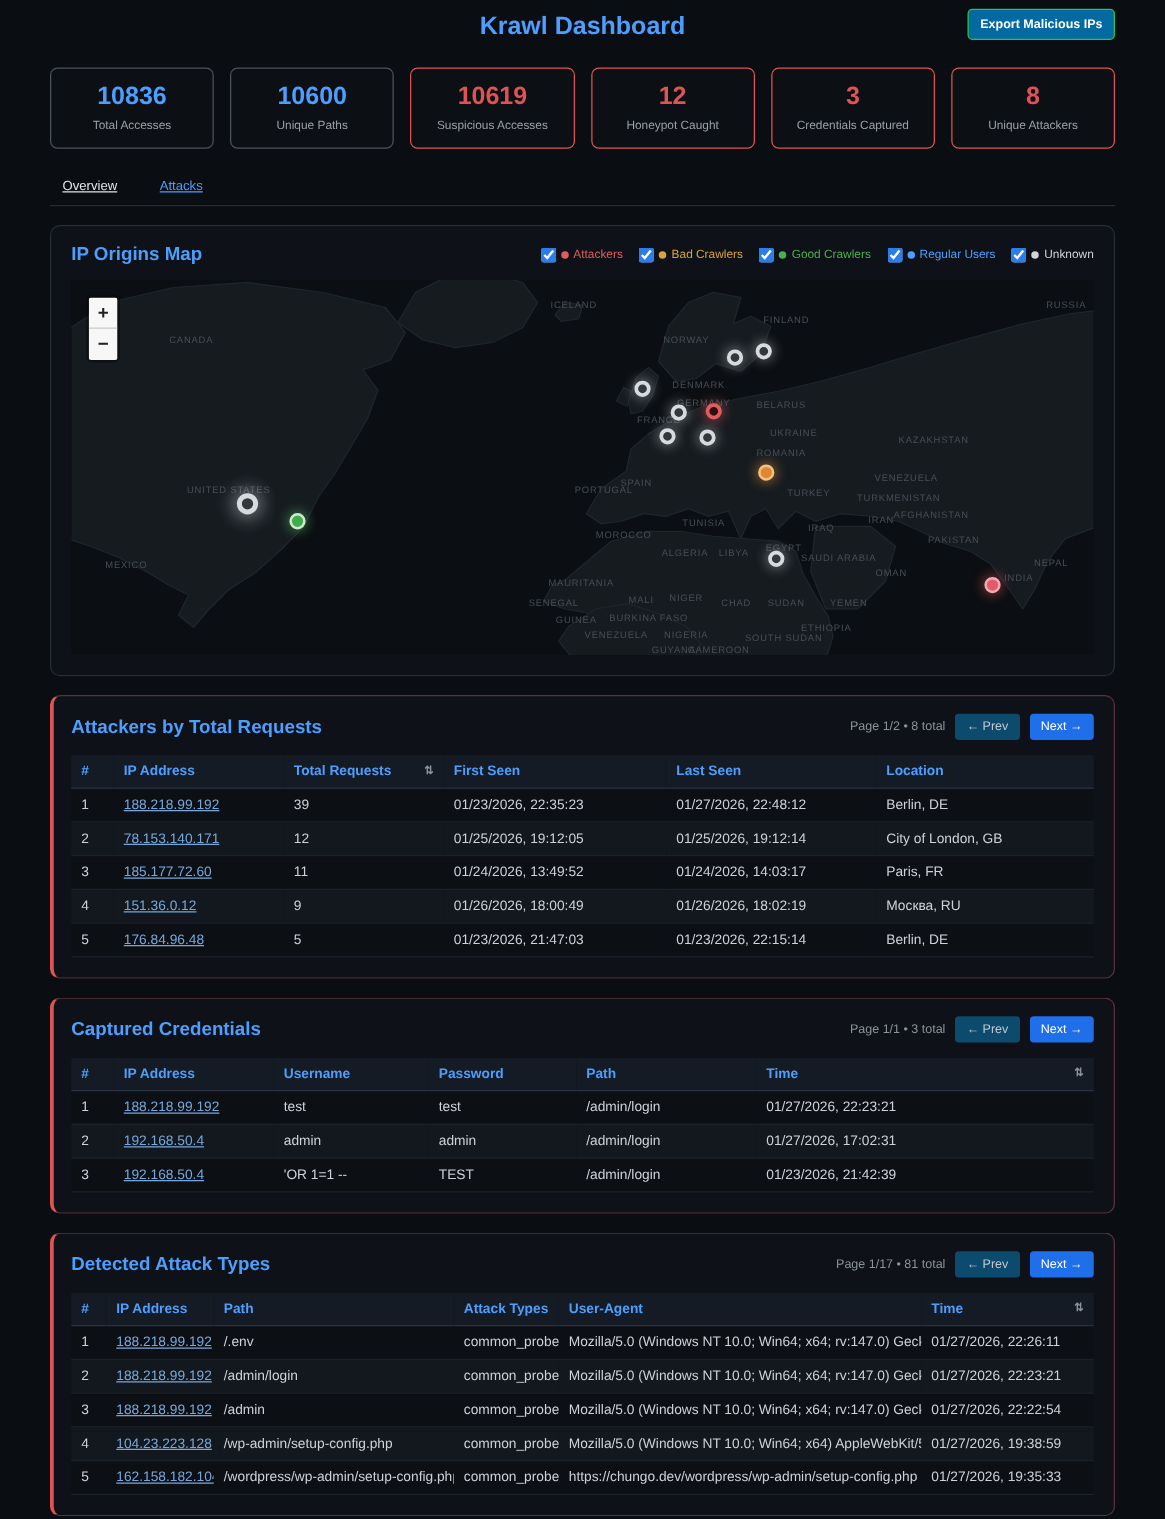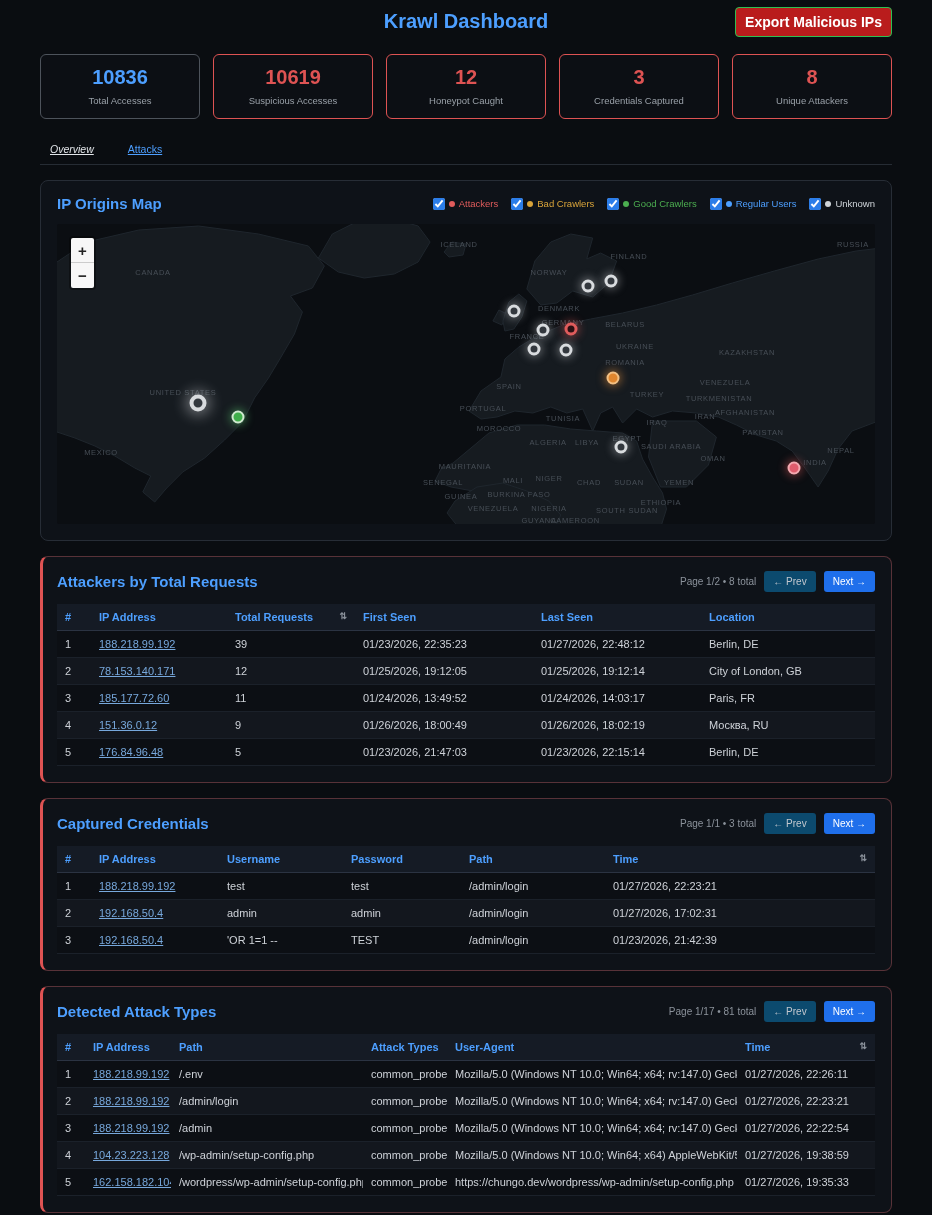--- a/index.html
+++ b/index.html
@@ -10,40 +10,40 @@
     color: #cfd3d8;
     font-family: "Liberation Sans", sans-serif;
   }
   .page { width: 932px; padding: 0 40px 22px; }
 
   
   .topbar { position: relative; height: 42px; padding-top: 10px; }
   .topbar h1 { margin:0; text-align:center; font-size:20px; font-weight:bold; color:#4d9fff; }
   .btn-export {
     position:absolute; right:0; top:7px;
-    background:#b91c1c; color:#fff; border:1px solid #2fbf52; border-radius:4px;
-    font-size:14px; font-weight:bold; padding:6px 9px; cursor:pointer;
+    background:#0369a1; color:#fff; border:1px solid #2fbf52; border-radius:4px;
+    font-size:10px; font-weight:bold; padding:6px 9px; cursor:pointer;
     font-family:"Liberation Sans",sans-serif;
   }
 
   
   .stats-row { display:flex; gap:13px; margin-top:12px; }
   .stat {
     flex:1; border:1px solid #4d535b; border-radius:6px; text-align:center;
     padding:11px 4px 12px; background:#0c0f14;
   }
   .stat.danger { border-color:#de5353; }
   .stat .v { font-size:20px; font-weight:bold; color:#4d9fff; }
   .stat.danger .v { color:#de5353; }
   .stat .l { font-size:9.5px; color:#99a0a8; margin-top:6px; }
 
   
   .tabs { margin-top:24px; padding:0 10px 9px; border-bottom:1px solid #262c34; display:flex; gap:34px; }
   .tab { font-size:10.5px; text-decoration:underline; cursor:pointer; }
-  .tab.active { color:#e2e5e9;font-style:italic; }
+  .tab.active { color:#e2e5e9; }
   .tab:not(.active) { color:#4d9fff; }
 
   
   .card {
     margin-top:15px; background:#0e1218; border:1px solid #272d36; border-radius:8px;
     padding:14px 16px 16px;
   }
   .card.table-card { border:1px solid #583238; border-left:3px solid #de5353; padding-left:14px; }
   .card-head { display:flex; justify-content:space-between; align-items:center; margin-bottom:12px; }
   .card-head h2 { margin:0; font-size:15px; font-weight:bold; color:#4d9fff; }
@@ -114,20 +114,24 @@
 
   <div class="topbar">
     <h1>Krawl Dashboard</h1>
     <button class="btn-export">Export Malicious IPs</button>
   </div>
 
   <div class="stats-row">
     <div class="stat">
       <div class="v">10836</div>
       <div class="l">Total Accesses</div>
+    </div>
+    <div class="stat">
+      <div class="v">10600</div>
+      <div class="l">Unique Paths</div>
     </div>
     <div class="stat danger">
       <div class="v">10619</div>
       <div class="l">Suspicious Accesses</div>
     </div>
     <div class="stat danger">
       <div class="v">12</div>
       <div class="l">Honeypot Caught</div>
     </div>
     <div class="stat danger">
@@ -200,21 +204,21 @@
         <span class="geo-label" style="left: 492px; top: 48px;">NORWAY</span>
         <span class="geo-label" style="left: 572px; top: 32px;">FINLAND</span>
         <span class="geo-label" style="left: 796px; top: 20px;">RUSSIA</span>
         <span class="geo-label" style="left: 502px; top: 84px;">DENMARK</span>
         <span class="geo-label" style="left: 506px; top: 98px;">GERMANY</span>
         <span class="geo-label" style="left: 568px; top: 100px;">BELARUS</span>
         <span class="geo-label" style="left: 578px; top: 122px;">UKRAINE</span>
         <span class="geo-label" style="left: 568px; top: 138px;">ROMANIA</span>
         <span class="geo-label" style="left: 470px; top: 112px;">FRANCE</span>
         <span class="geo-label" style="left: 452px; top: 162px;">SPAIN</span>
-        <span class="geo-label" style="left: 426px; top: 184px; text-align: center;">PORTUGAL</span>
+        <span class="geo-label" style="left: 426px; top: 168px; text-align: center;">PORTUGAL</span>
         <span class="geo-label" style="left: 690px; top: 128px;">KAZAKHSTAN</span>
         <span class="geo-label" style="left: 668px; top: 158px;">VENEZUELA</span>
         <span class="geo-label" style="left: 662px; top: 174px;">TURKMENISTAN</span>
         <span class="geo-label" style="left: 590px; top: 170px;">TURKEY</span>
         <span class="geo-label" style="left: 600px; top: 198px;">IRAQ</span>
         <span class="geo-label" style="left: 648px; top: 192px;">IRAN</span>
         <span class="geo-label" style="left: 688px; top: 188px;">AFGHANISTAN</span>
         <span class="geo-label" style="left: 706px; top: 208px;">PAKISTAN</span>
         <span class="geo-label" style="left: 758px; top: 238px;">INDIA</span>
         <span class="geo-label" style="left: 784px; top: 226px;">NEPAL</span>

